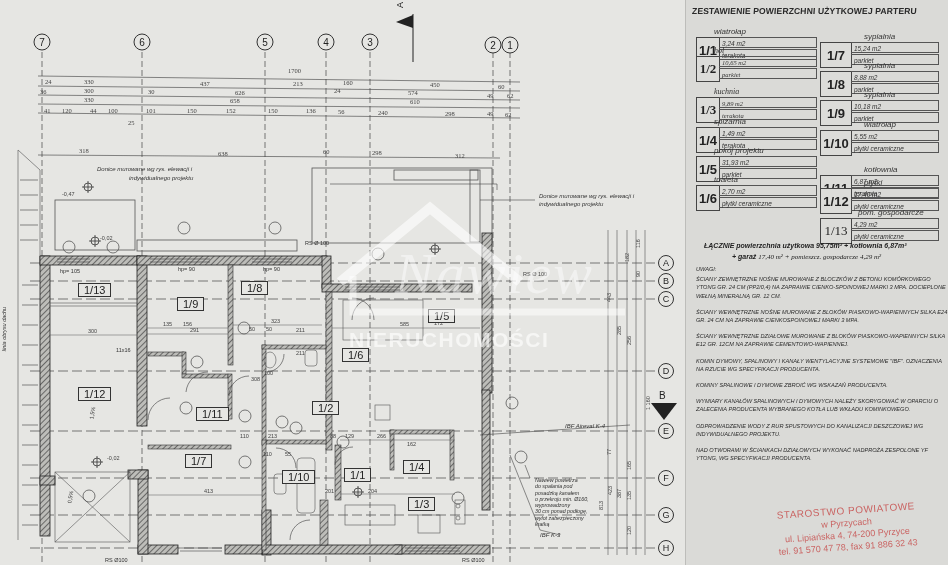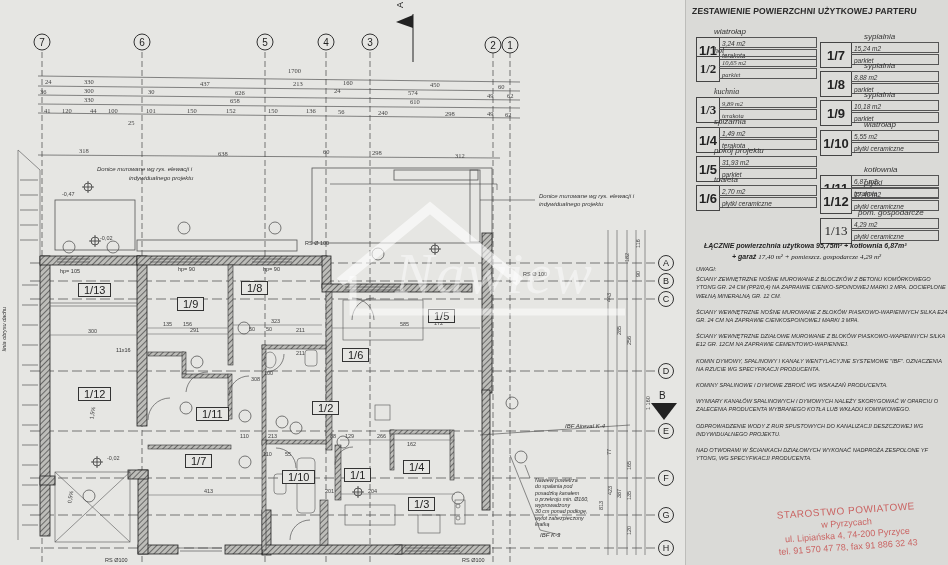--- a/index.html
+++ b/index.html
@@ -442,20 +442,21 @@
         <div>kratką</div>
       </div>
     </div>
 
     <div class="watermark">
       <svg width="300" height="160" style="position:absolute;left:0;top:0">
         <polyline points="5,82 95,8 185,82" fill="none" stroke="rgba(255,255,255,0.6)" stroke-width="10"></polyline>
         <polyline points="18,76 18,112 290,112" fill="none" stroke="rgba(255,255,255,0.5)" stroke-width="7"></polyline>
       </svg>
       <div class="wm-script">Nawiew</div>
+      <div class="wm-text">NIERUCHOMOŚCI</div>
     </div>
   </div>
 
   <div class="legend">
     <div class="legend-inner">
       <div class="legend-title">ZESTAWIENIE POWIERZCHNI UŻYTKOWEJ PARTERU</div>
 
       <div class="room" style="left:4px;top:36px;">
         <span class="rname">wiatrołap</span>
         <div class="rid">1/1</div>

